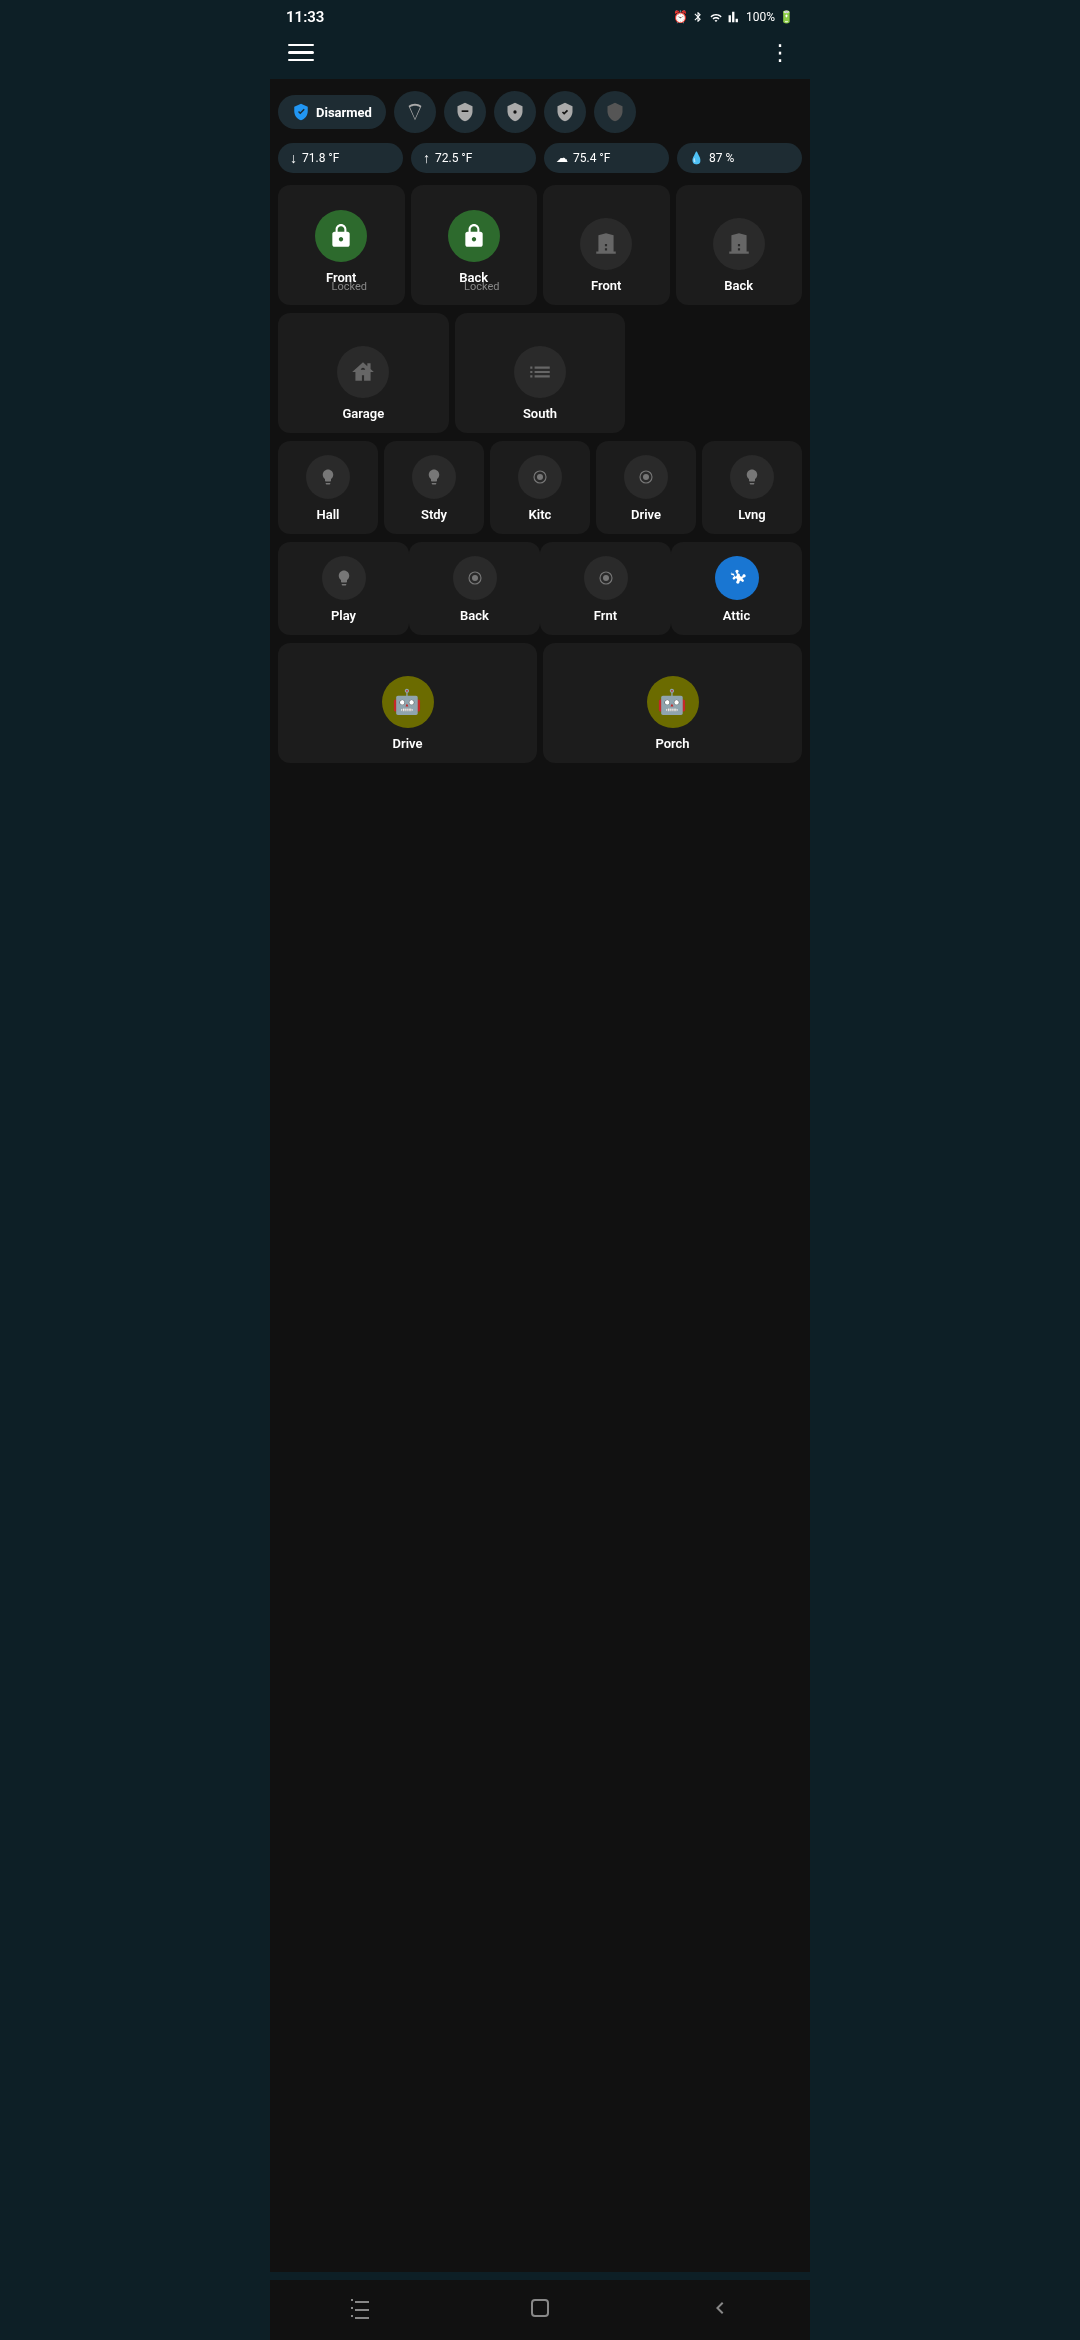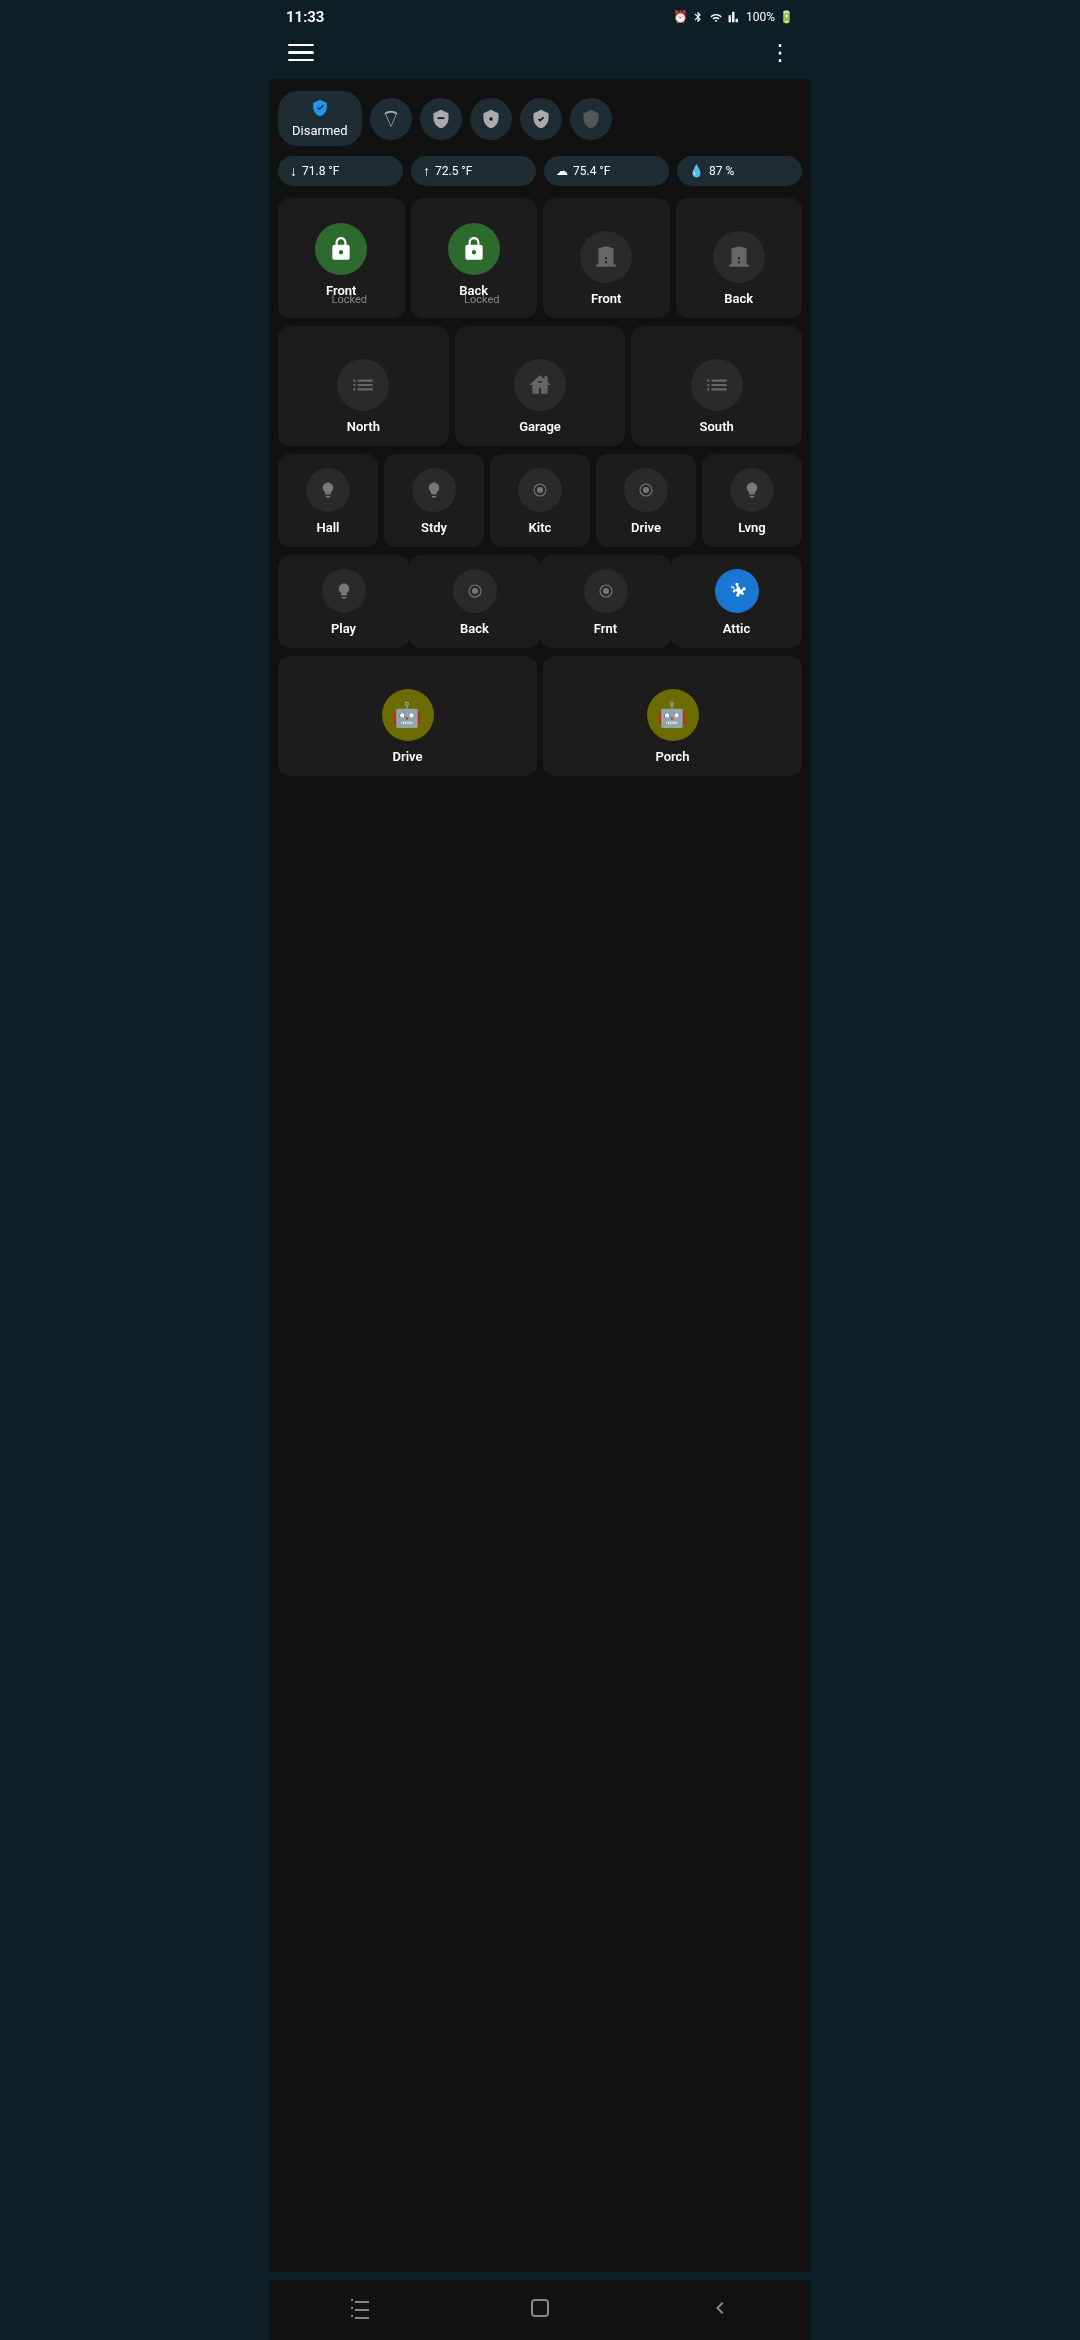--- a/index.html
+++ b/index.html
@@ -82,25 +82,24 @@
       overflow-x: auto;
     }
     .disarmed-btn {
       display: flex;
       align-items: center;
       gap: 6px;
       background: #1e2c33;
       border-radius: 20px;
       padding: 8px 14px;
       font-size: 13px;
-      font-weight: 400;
+      font-weight: 700;
       color: #fff;
       white-space: nowrap;
       cursor: pointer;
-      flex-direction: column;
     }
     .disarmed-icon {
       width: 18px;
       height: 18px;
       color: #2196F3;
     }
     .shield-btn {
       width: 42px;
       height: 42px;
       border-radius: 50%;
@@ -376,28 +375,20 @@
           </svg>
       </div>
       <div class="device-label">Back</div>
     </div>
   </div>
 
   <div class="grid-3">
     <div class="device-card device-card-tall">
       <div class="icon-circle">
         <svg width="26" height="26" viewBox="0 0 24 24" fill="#666">
-            <path d="M3 13h2v-2H3v2zm0 4h2v-2H3v2zm0-8h2V7H3v2zm4 8h14v-2H7v2zm0-4h14v-2H7v2zm0-6v2h14V7H7z"></path>
-          </svg>
-      </div>
-      <div class="device-label">North</div>
-    </div>
-    <div class="device-card device-card-tall">
-      <div class="icon-circle">
-        <svg width="26" height="26" viewBox="0 0 24 24" fill="#666">
             <path d="M19 9.3V4h-3v2.6L12 3 2 12h3v8h6v-5h2v5h6v-8h3L19 9.3zM10 10c0-1.1.9-2 2-2s2 .9 2 2h-4z"></path>
           </svg>
       </div>
       <div class="device-label">Garage</div>
     </div>
     <div class="device-card device-card-tall">
       <div class="icon-circle">
         <svg width="26" height="26" viewBox="0 0 24 24" fill="#666">
             <path d="M3 13h2v-2H3v2zm0 4h2v-2H3v2zm0-8h2V7H3v2zm4 8h14v-2H7v2zm0-4h14v-2H7v2zm0-6v2h14V7H7z"></path>
           </svg>

